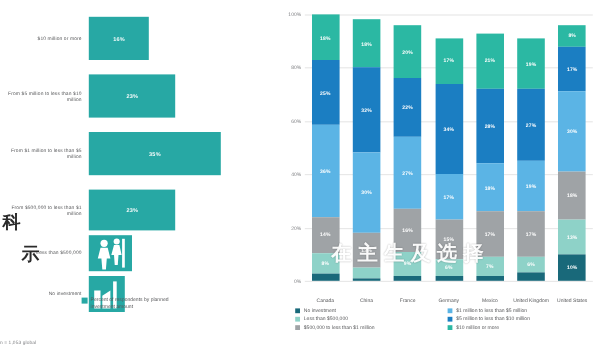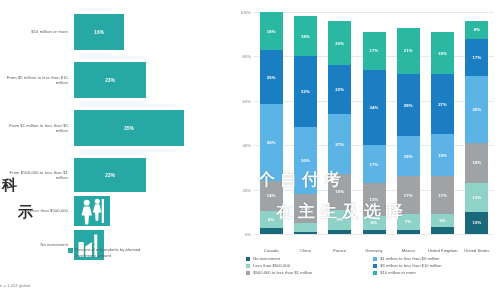--- a/index.html
+++ b/index.html
@@ -390,16 +390,15 @@
           <div class="lrow">
             <span class="sw" style="background: rgb(43, 184, 163);"></span>
             <span class="txt">$10 million or more</span>
           </div>
         </div>
     </div>
   </div>
 
   <div class="cn-overlay" id="cn-left-1">科</div>
   <div class="cn-overlay" id="cn-left-2">示</div>
-  <div class="cn-overlay" id="cn-right-1">个自付考</div>
   <div class="cn-overlay" id="cn-right-2">在主生及选择</div>
 
 </div>
 
 </body></html>

